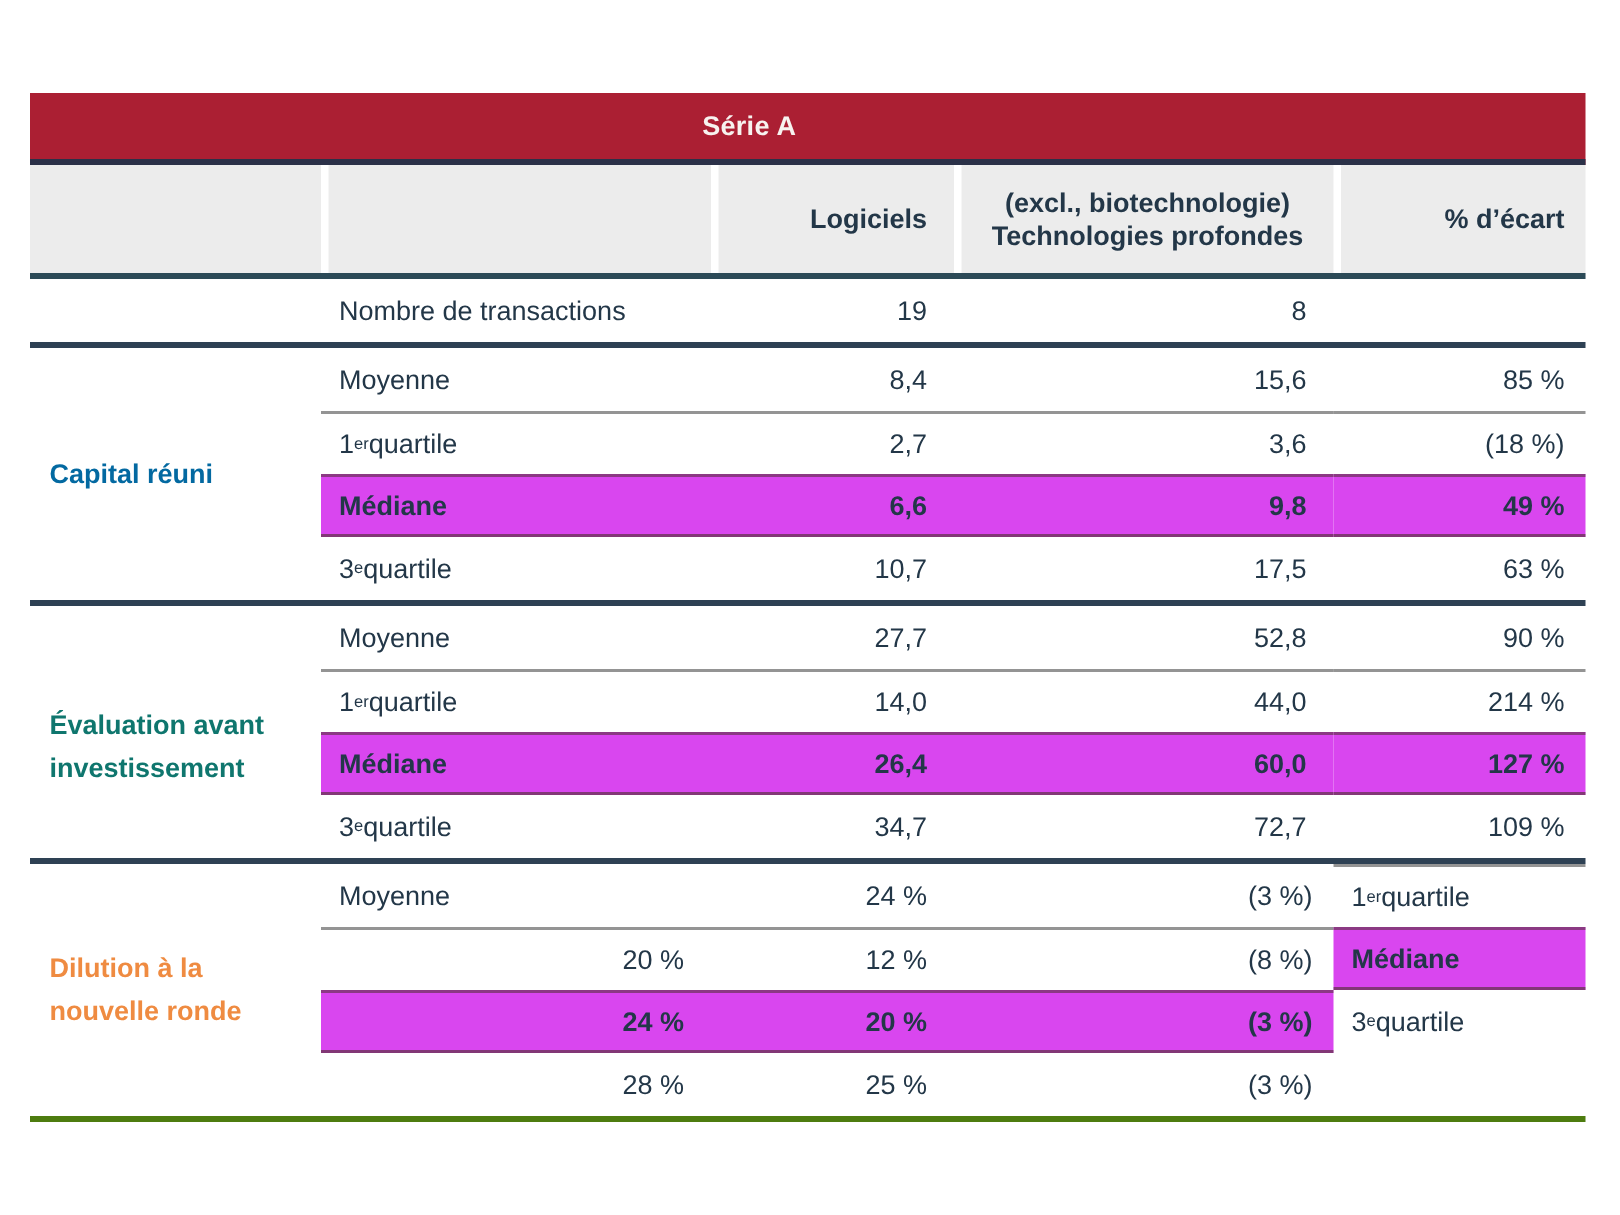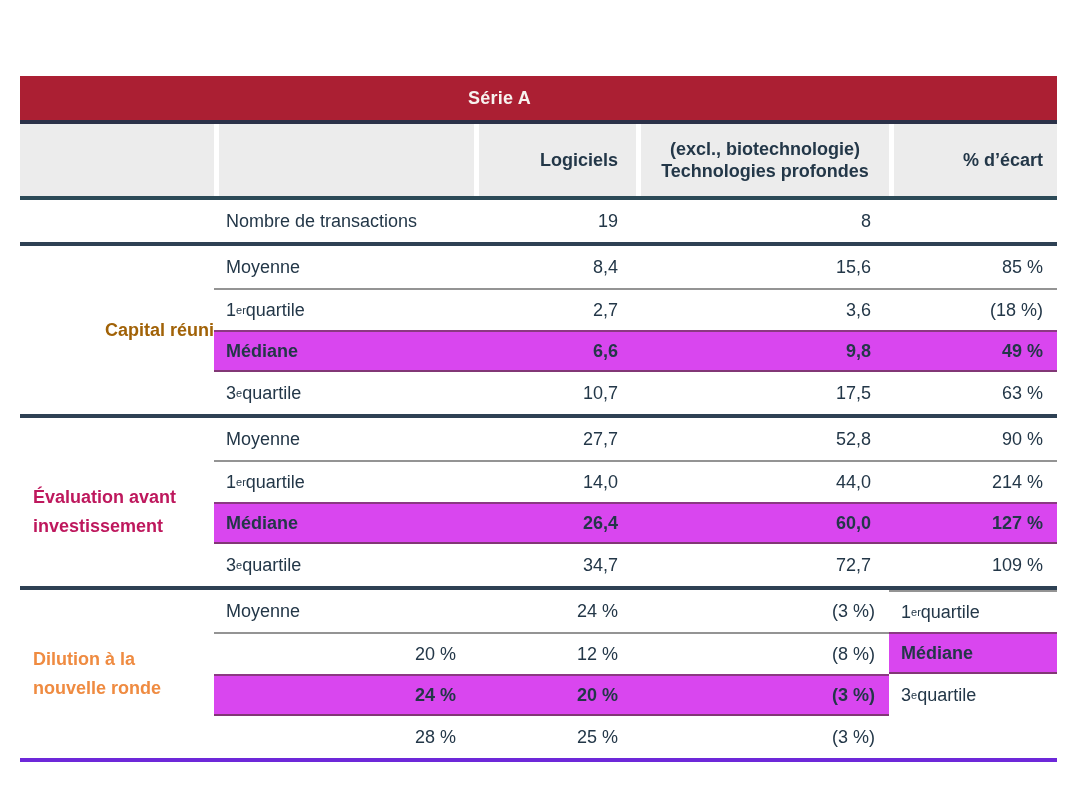--- a/index.html
+++ b/index.html
@@ -6,23 +6,23 @@
   .page{
     position:relative;
     width:1080px;height:810px;
     background:#ffffff;
     overflow:hidden;
     font-family:"Liberation Sans","DejaVu Sans",sans-serif;
     color:#233748;
   }
   .tbl{
     position:absolute;
-    left:20px;top:76px;
+    left:20px;top:62px;
     width:1037px;
-    border-bottom:4px solid #6d28d9;
+    border-bottom:4px solid #4d7c0f;
   }
   
   .title-bar{
     height:48px;
     background:#ab1f33;
     border-bottom:4px solid #2b3148;
     display:flex;align-items:center;justify-content:center;
     padding-right:78px;
     box-sizing:border-box;
   }
@@ -100,21 +100,21 @@
 
     <div class="grid count-row">
       <div class="cell"></div>
       <div class="cell lbl">Nombre de transactions</div>
       <div class="cell val">19</div>
       <div class="cell val">8</div>
       <div class="cell gapcol"></div>
     </div>
 
     <div class="grid group">
-      <div class="group-lab" style="color: #a16207; text-align: right;">
+      <div class="group-lab" style="color: #0369a1;">
         <span>Capital réuni</span>
         <span></span>
       </div>
 
       <div class="cell lbl">
           <span>Moyenne</span>
           <sup></sup>
           <span></span>
         </div>
       <div class="cell val">8,4</div>
@@ -143,21 +143,21 @@
           <span>3</span>
           <sup>e</sup>
           <span> quartile</span>
         </div>
       <div class="cell val">10,7</div>
       <div class="cell val">17,5</div>
       <div class="cell gapcol">63 %</div>
     </div>
 
     <div class="grid group">
-      <div class="group-lab" style="color: #be185d; margin-top: 20px;">
+      <div class="group-lab" style="color: #0f766e; margin-top: 20px;">
         <span>Évaluation avant</span>
         <span>investissement</span>
       </div>
 
       <div class="cell lbl">
           <span>Moyenne</span>
           <sup></sup>
           <span></span>
         </div>
       <div class="cell val">27,7</div>

